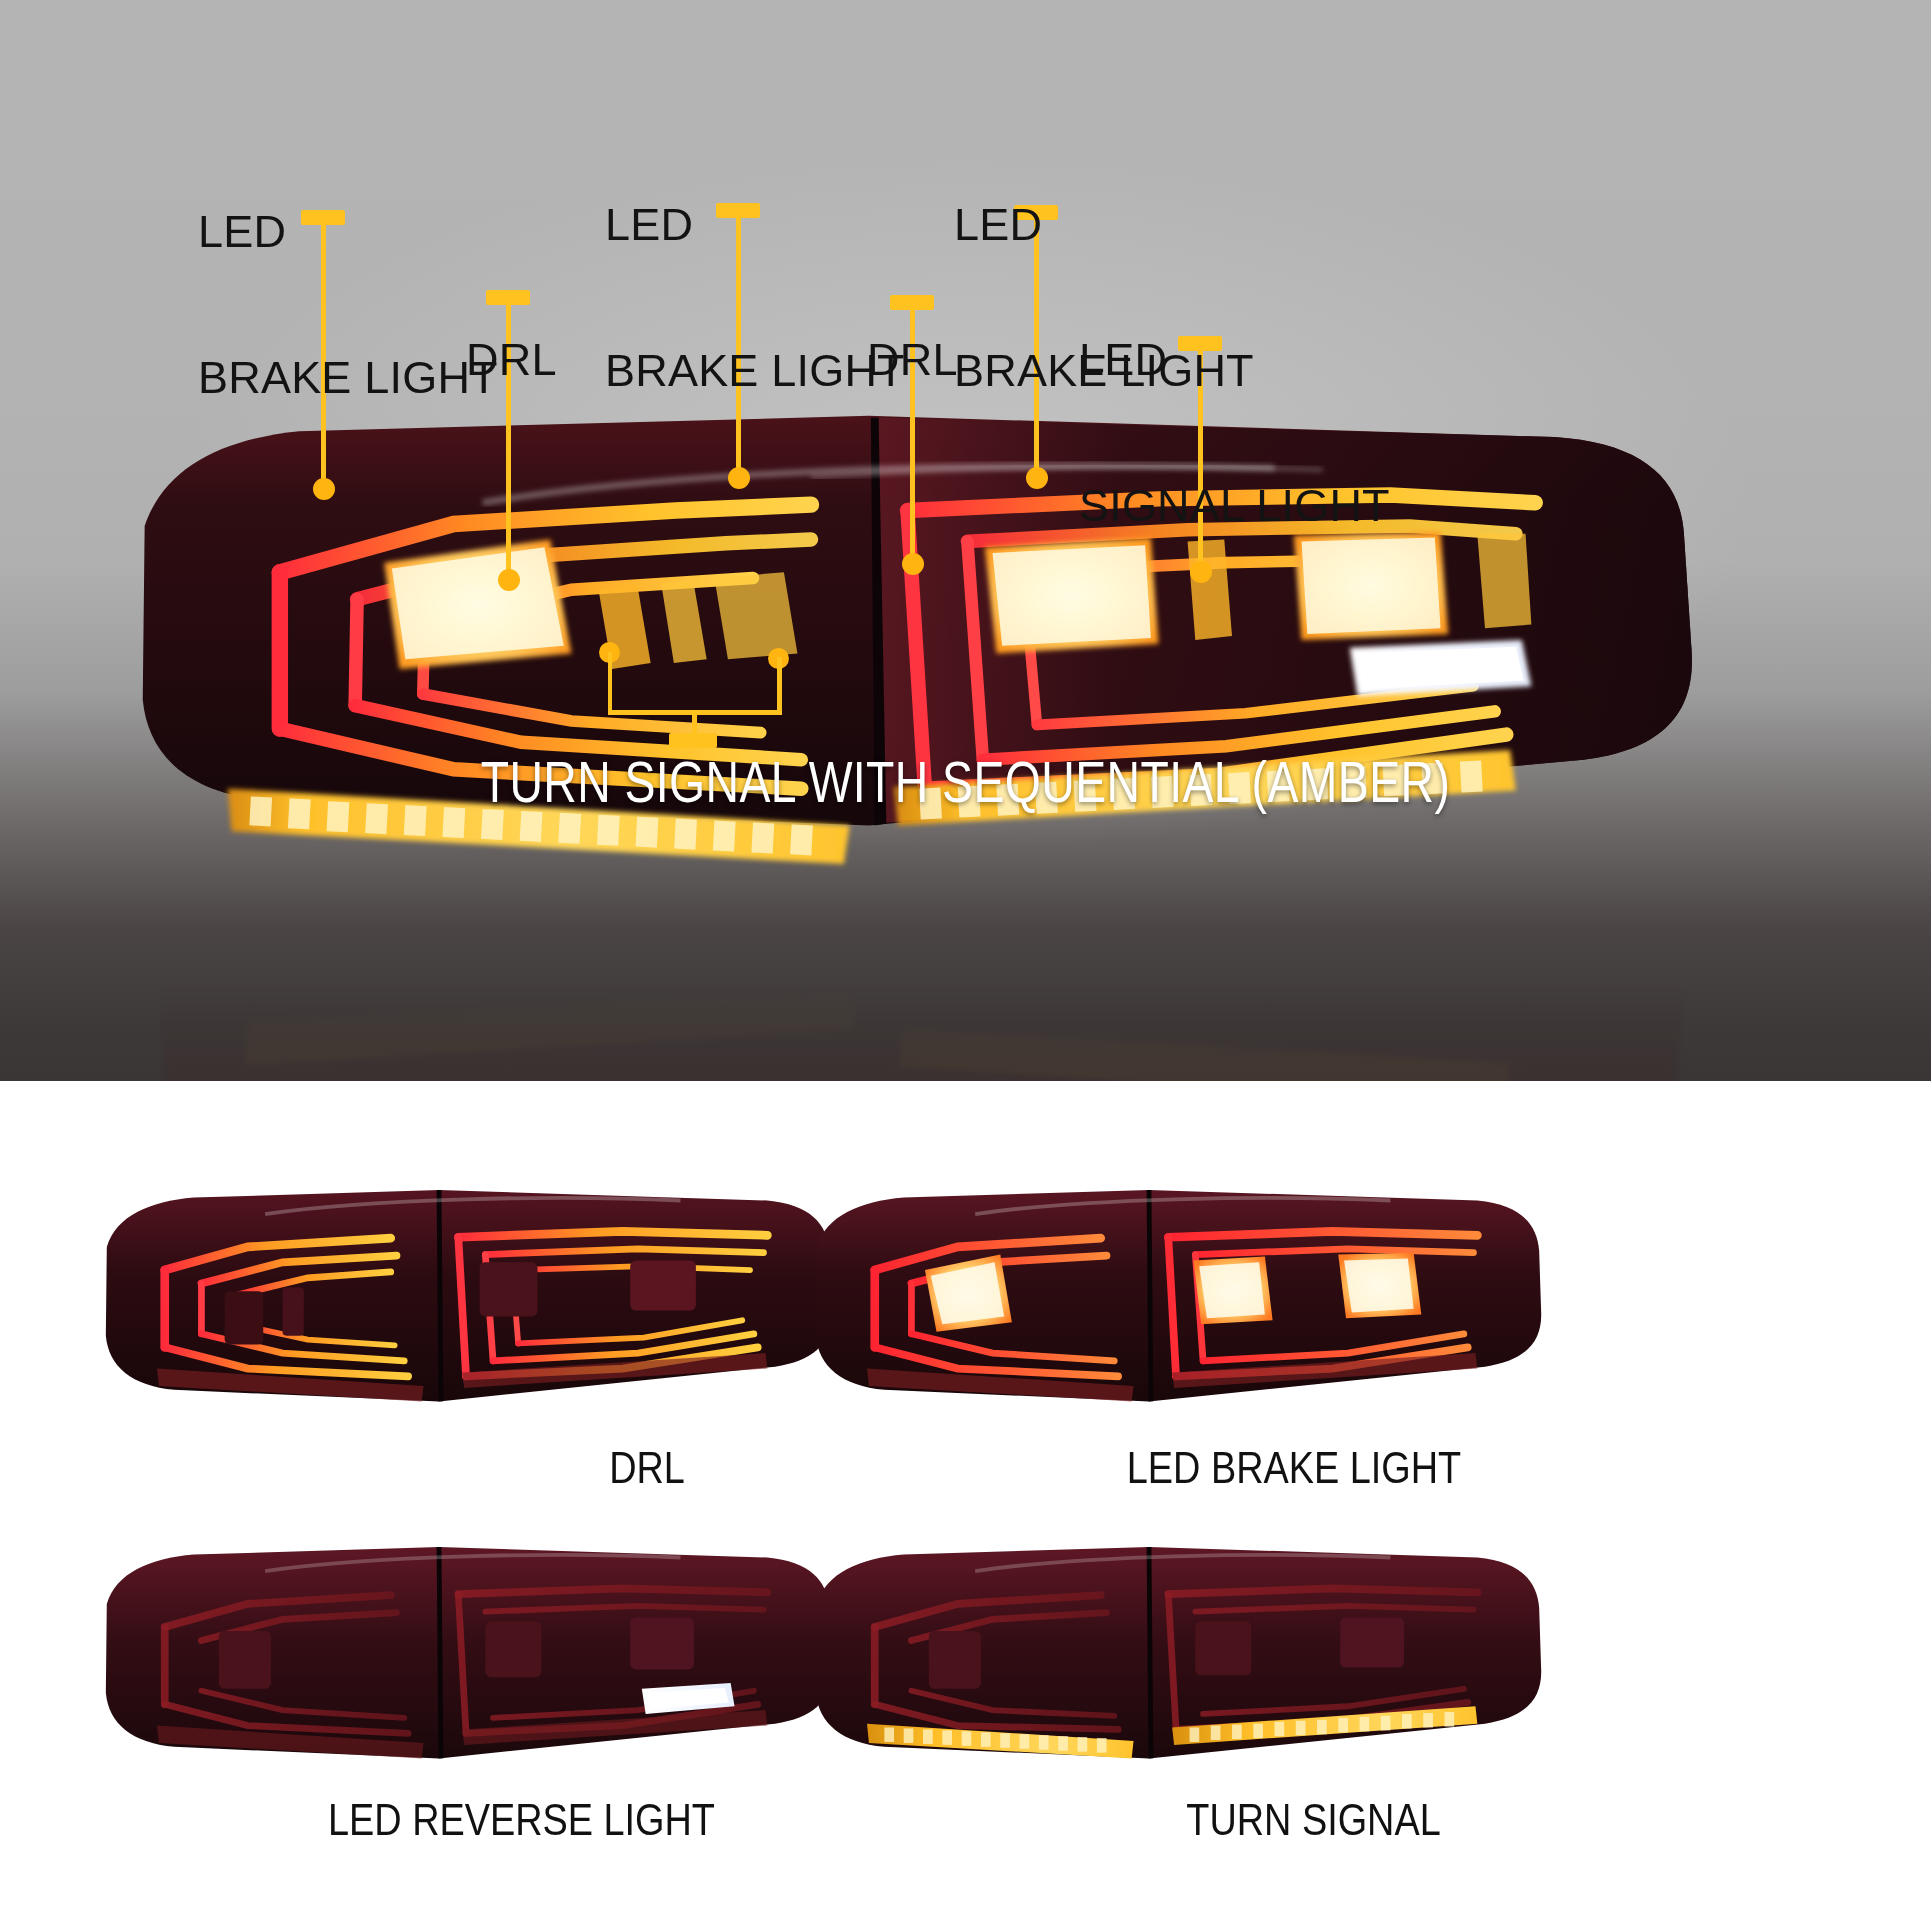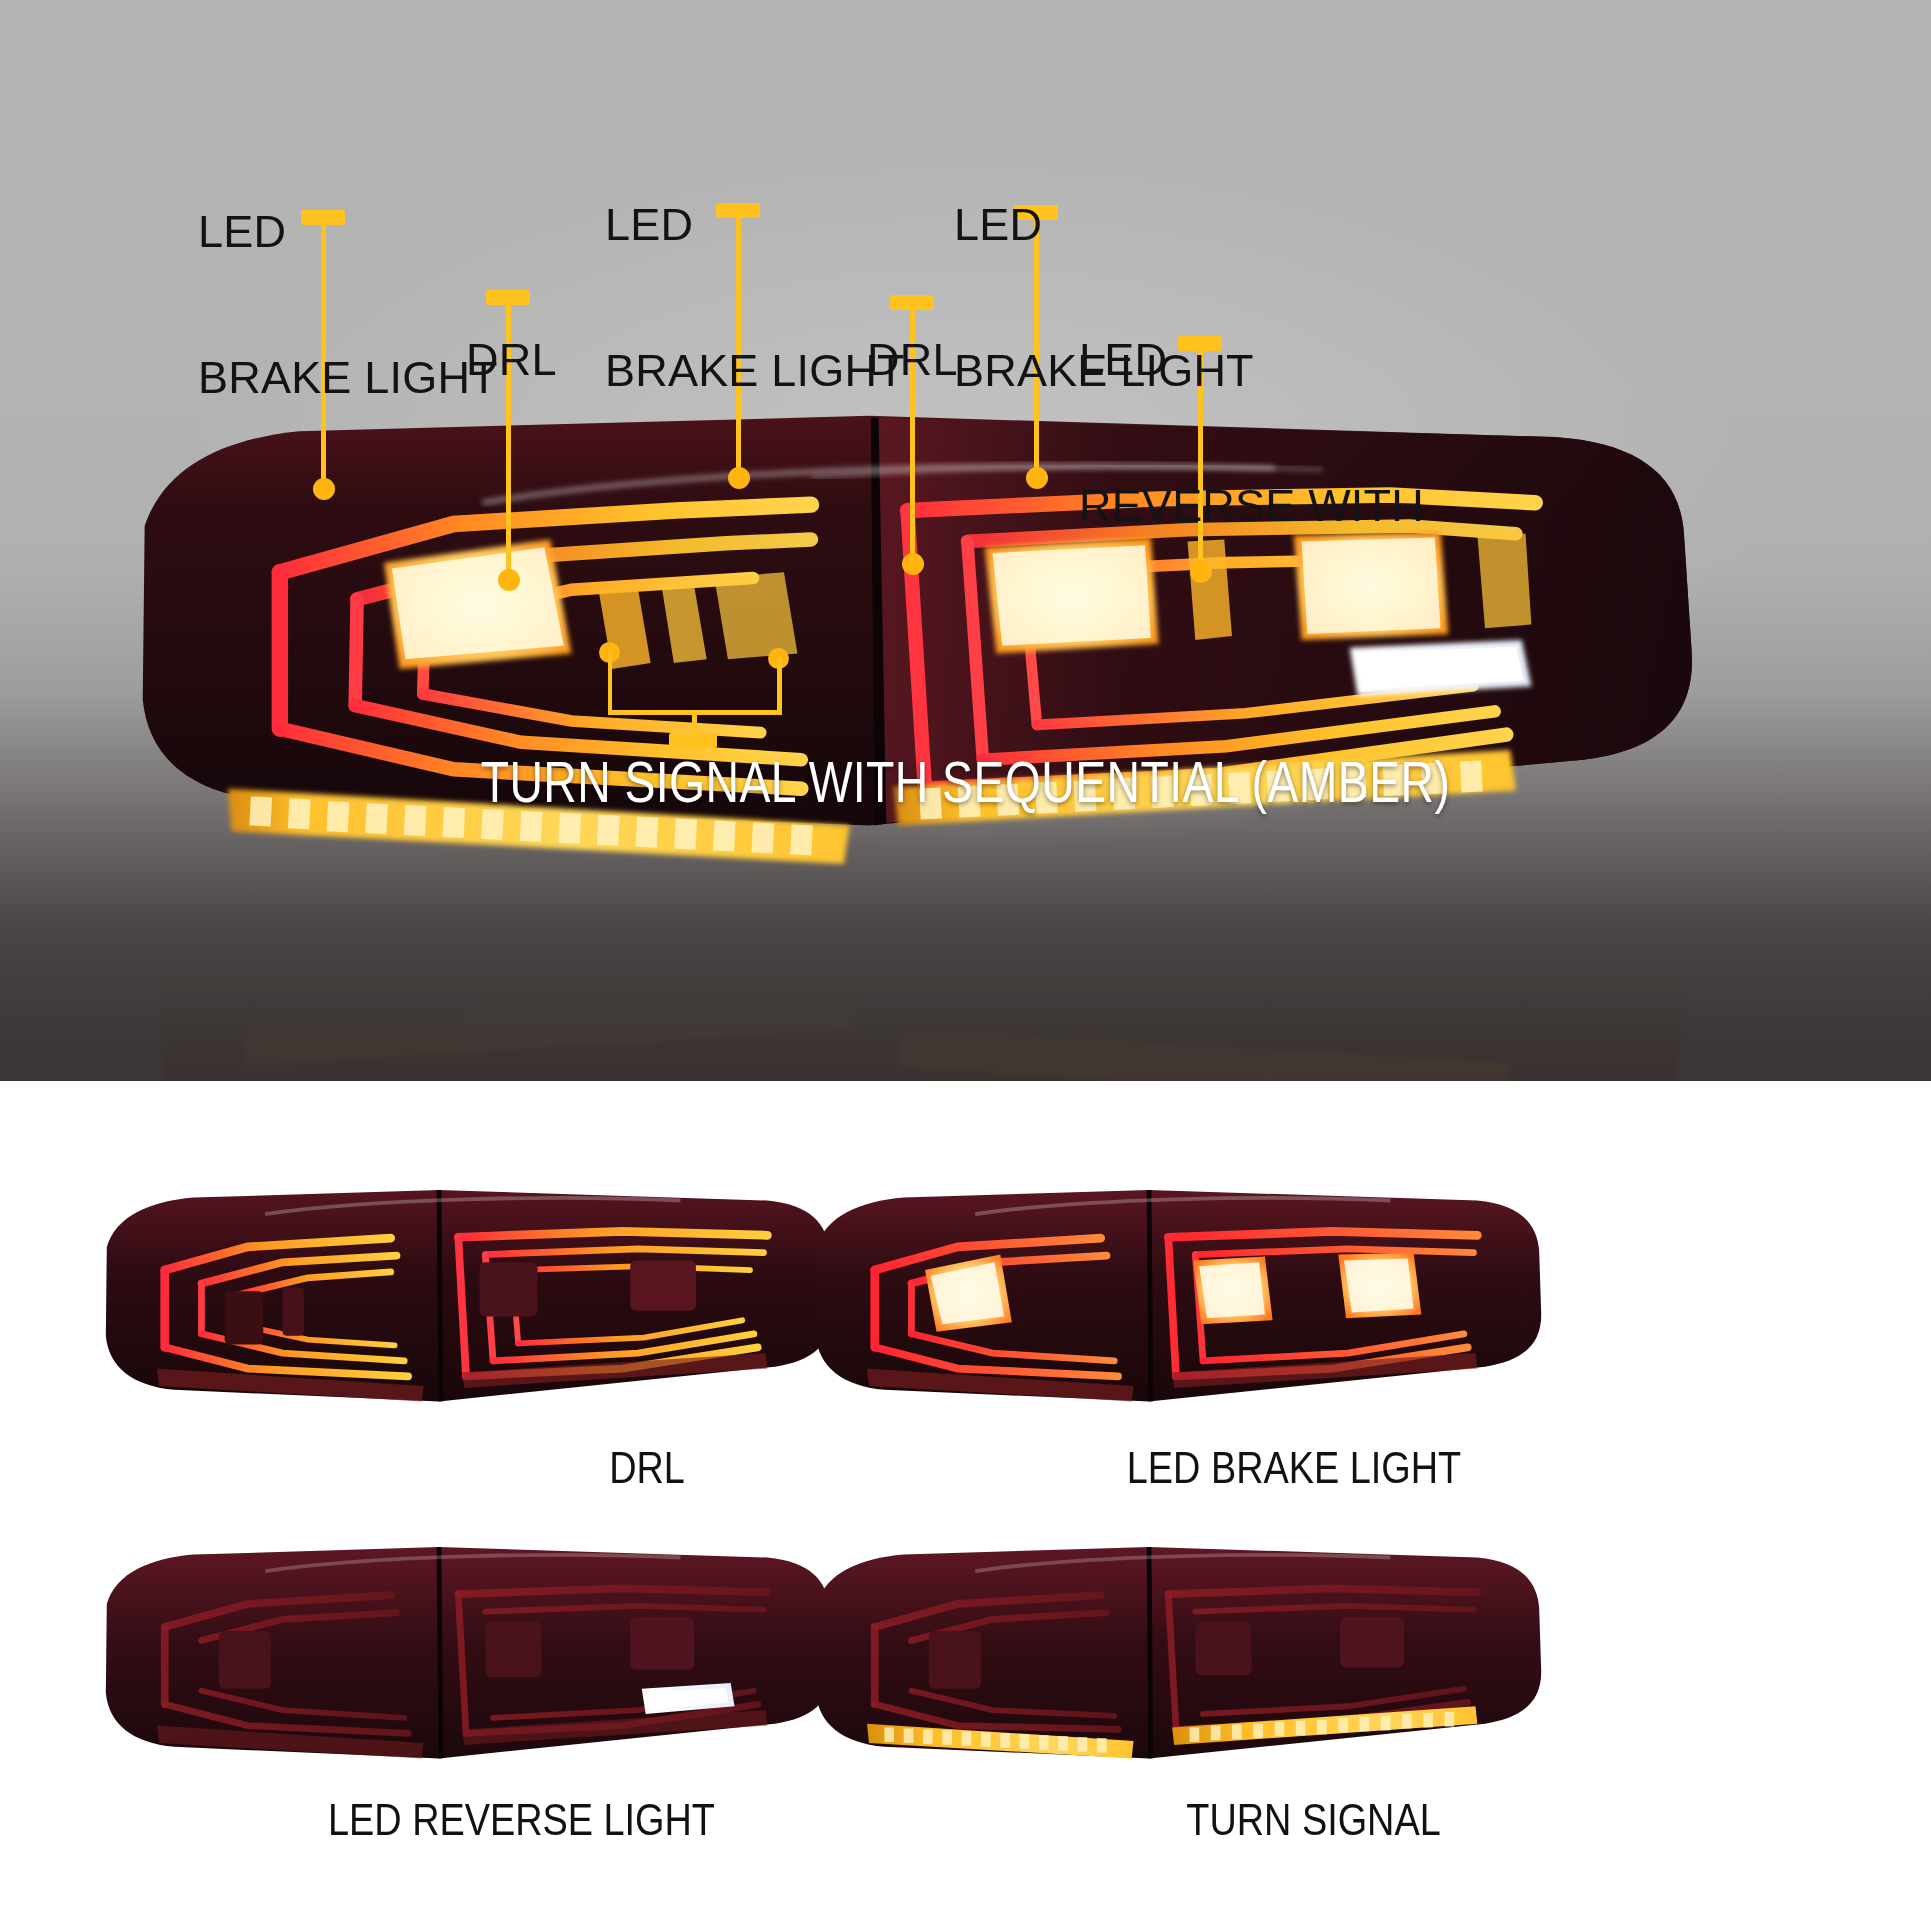--- a/index.html
+++ b/index.html
@@ -311,21 +311,21 @@
       <div>DRL</div>
     </div>
 
     <div class="lbl" style="left:954px; top:104px;">
       <div>LED</div>
       <div>BRAKE LIGHT</div>
     </div>
 
     <div class="lbl" style="left:1079px; top:239px;">
       <div>LED</div>
-      <div>REVERSE WITH</div>
+      <div>SIGNAL LIGHT</div>
     </div>
 
     <div class="turn-caption" style="top:748px;">TURN SIGNAL WITH SEQUENTIAL (AMBER)</div>
   </section>
 
   <section class="grid-area">
 
     <div class="cell" style="left:101px; top:106px; width:734px; height:251px;">
       <svg viewBox="0 0 760 260" preserveAspectRatio="none" aria-hidden="true">
         <defs>

